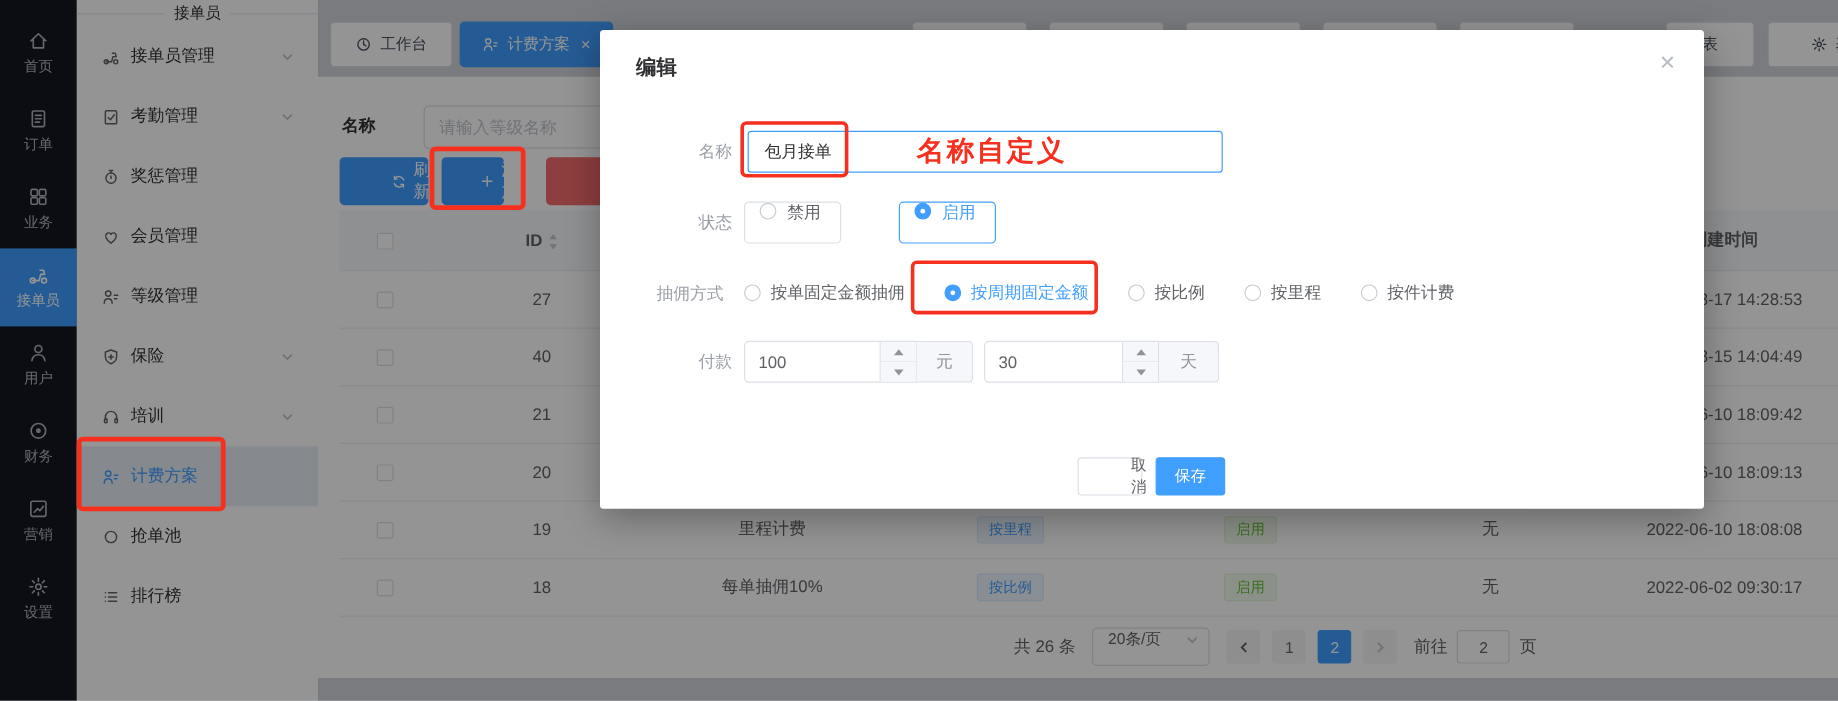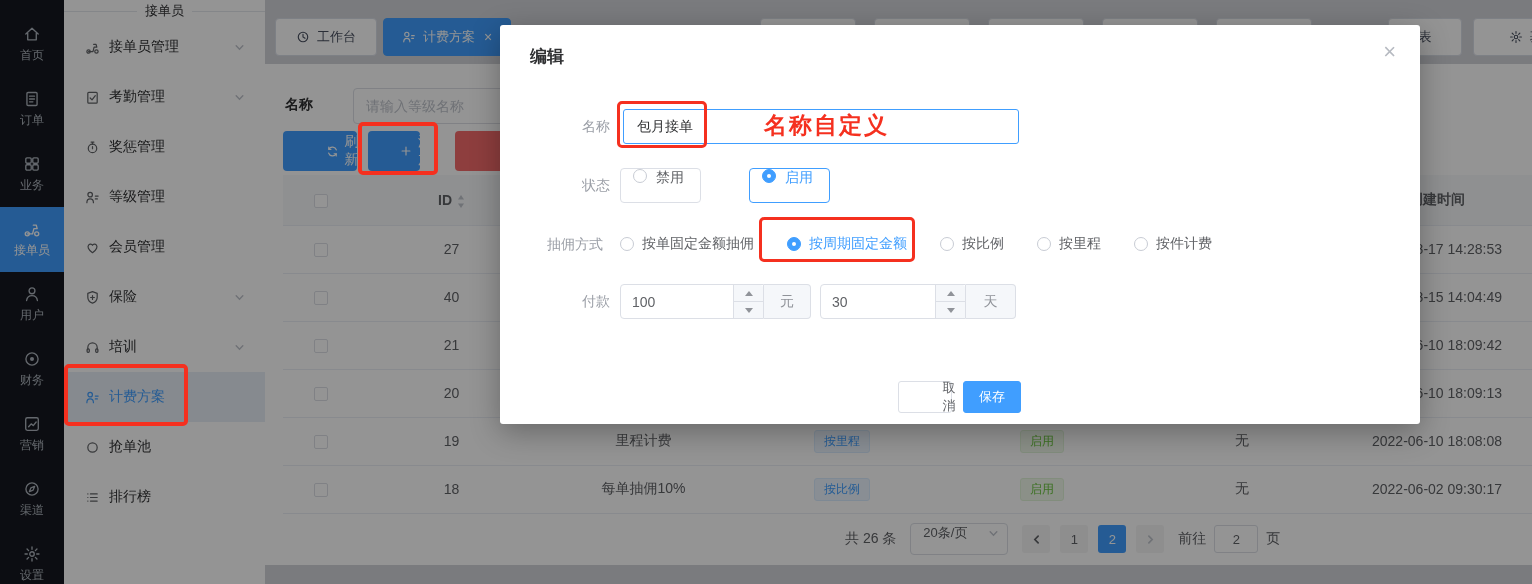--- a/index.html
+++ b/index.html
@@ -156,27 +156,20 @@
       <span>财务</span>
     </div>
     <div class="rail-item">
       <svg class="icon" width="18" height="18" viewBox="0 0 16 16" fill="none" stroke="currentColor" stroke-width="1.2" stroke-linecap="round" stroke-linejoin="round">
           <rect x="2.4" y="2.4" width="11.2" height="11.2" rx="1.5"></rect>
           <path d="M5 10.5l2.3-2.6 1.8 1.5 2.6-3.2"></path>
         </svg>
       <span>营销</span>
     </div>
     <div class="rail-item">
-      <svg class="icon" width="18" height="18" viewBox="0 0 16 16" fill="none" stroke="currentColor" stroke-width="1.2" stroke-linejoin="round">
-          <circle cx="8" cy="8" r="5.4"></circle>
-          <path d="M10.3 5.7L9 9l-3.3 1.3L7 7z"></path>
-        </svg>
-      <span>渠道</span>
-    </div>
-    <div class="rail-item">
       <svg class="icon" width="18" height="18" viewBox="0 0 16 16" fill="none" stroke="currentColor" stroke-width="1.2" stroke-linecap="round">
           <circle cx="8" cy="8" r="2"></circle>
           <path d="M8 1.8v2M8 12.2v2M1.8 8h2M12.2 8h2M3.6 3.6L5 5M11 11l1.4 1.4M12.4 3.6L11 5M5 11l-1.4 1.4"></path>
         </svg>
       <span>设置</span>
     </div>
   </aside>
 
   <aside class="subbar">
     <div class="subbar-title">
@@ -206,31 +199,31 @@
         </svg>
     </div>
     <div class="menu-item">
       <svg class="icon" width="15" height="15" viewBox="0 0 16 16" fill="none" stroke="currentColor" stroke-width="1.3" stroke-linecap="round">
           <circle cx="8" cy="9" r="4.5"></circle>
           <path d="M6.5 2.2h3M8 2.2v2.3M8 7v2.3"></path>
         </svg>
       <span>奖惩管理</span>
     </div>
     <div class="menu-item">
+      <svg class="icon" width="15" height="15" viewBox="0 0 16 16" fill="none" stroke="currentColor" stroke-width="1.3" stroke-linejoin="round">
+          <path d="M8 13.5C3.2 10.2 2.4 6.9 4 5.2c1.3-1.4 3.2-1 4 .4.8-1.4 2.7-1.8 4-.4 1.6 1.7.8 5-4 8.3z"></path>
+        </svg>
+      <span>会员管理</span>
+    </div>
+    <div class="menu-item">
       <svg class="icon" width="15" height="15" viewBox="0 0 16 16" fill="none" stroke="currentColor" stroke-width="1.3" stroke-linecap="round">
           <circle cx="5.5" cy="5" r="2.4"></circle>
           <path d="M2 13.5c0-2.6 1.6-4 3.5-4s3.5 1.4 3.5 4M11 6.5h3M11 9.5h2.2"></path>
         </svg>
       <span>等级管理</span>
-    </div>
-    <div class="menu-item">
-      <svg class="icon" width="15" height="15" viewBox="0 0 16 16" fill="none" stroke="currentColor" stroke-width="1.3" stroke-linejoin="round">
-          <path d="M8 13.5C3.2 10.2 2.4 6.9 4 5.2c1.3-1.4 3.2-1 4 .4.8-1.4 2.7-1.8 4-.4 1.6 1.7.8 5-4 8.3z"></path>
-        </svg>
-      <span>会员管理</span>
     </div>
     <div class="menu-item">
       <svg class="icon" width="15" height="15" viewBox="0 0 16 16" fill="none" stroke="currentColor" stroke-width="1.3" stroke-linecap="round" stroke-linejoin="round">
           <path d="M8 1.8l5 1.8v4c0 3.2-2 5.3-5 6.4-3-1.1-5-3.2-5-6.4v-4z"></path>
           <path d="M8 6v4M6 8h4"></path>
         </svg>
       <span>保险</span>
       <svg class="chev" width="11" height="11" viewBox="0 0 10 10" fill="none" stroke="currentColor" stroke-width="1.3" stroke-linecap="round">
           <path d="M2 3.5l3 3 3-3"></path>
         </svg>

